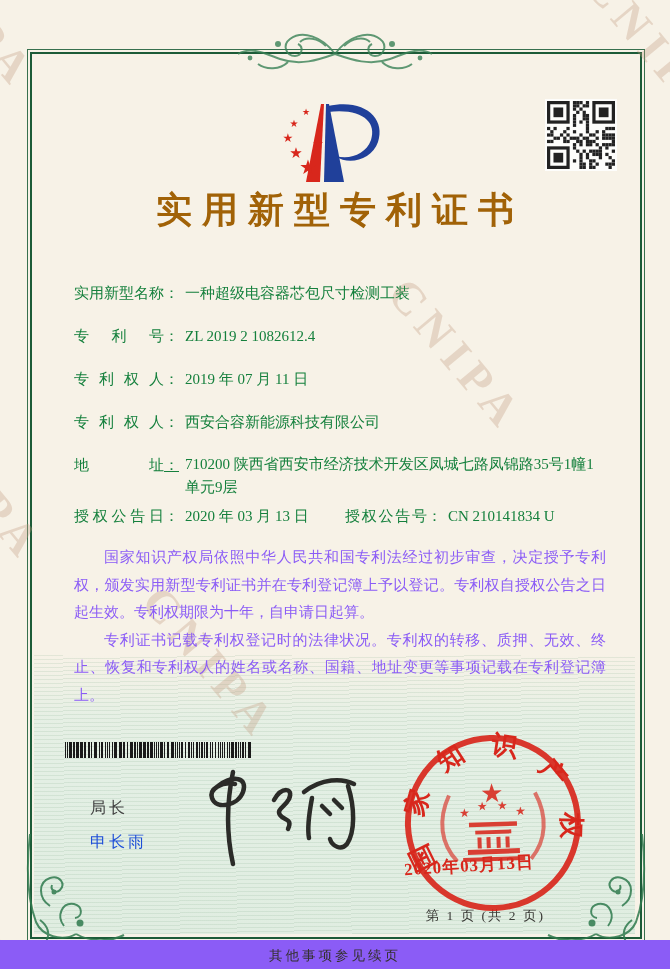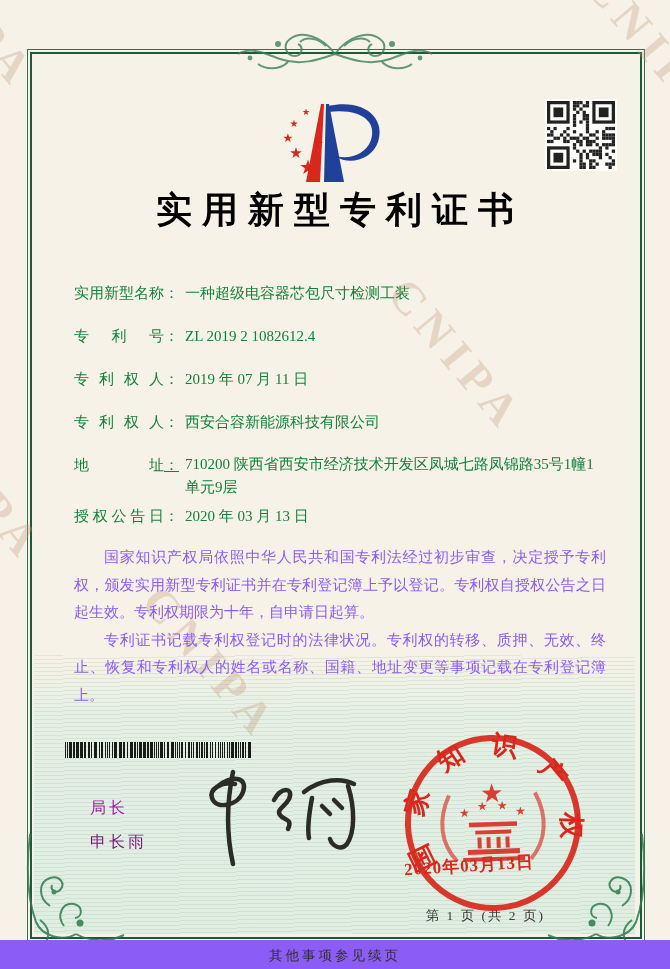--- a/index.html
+++ b/index.html
@@ -16,44 +16,44 @@
          z-index:1;}
   .green-zone{position:absolute;left:34px;top:655px;width:601px;height:279px;z-index:1;
       background:
         repeating-linear-gradient(179deg, rgba(120,165,130,0.16) 0 1px, rgba(0,0,0,0) 1px 4px),
         linear-gradient(180deg, rgba(227,239,228,0) 0%, rgba(227,239,228,0.85) 22%, #e3efe4 45%, #e0ede1 100%);}
   
   .cert-no{position:absolute;left:75px;top:98px;font-size:15px;letter-spacing:1.5px;
            color:#2e2e2e;z-index:3;}
   .title{position:absolute;left:0;top:186px;width:670px;text-align:center;
          font-size:36px;font-weight:bold;letter-spacing:10px;text-indent:10px;
-         color:#000000;z-index:3;}
+         color:#a16207;z-index:3;}
   
   .fields{position:absolute;left:74px;top:281px;width:532px;font-size:15px;
           color:#15803d;z-index:3;}
   .row{position:relative;line-height:24px;min-height:24px;margin-bottom:19px;}
   .lbl{display:inline-block;width:90px;text-align:justify;text-align-last:justify;
        vertical-align:top;}
   .colon{margin-right:6px;vertical-align:top;}
   .val{vertical-align:top;}
   .val-wrap{display:inline-block;width:418px;line-height:23px;vertical-align:top;}
   .row-addr{margin-bottom:5px;text-decoration:underline;}
   .g2{position:absolute;left:271px;top:0;}
   .g2 .lbl{width:82px;}
   
   .bodytext{position:absolute;left:74px;top:544px;width:532px;font-size:15px;
             line-height:27.5px;color:#8b5cf6;text-align:justify;z-index:3;}
   .bodytext p{margin:0;text-indent:2em;}
   
   .barcode{position:absolute;left:65px;top:742px;width:188px;height:16px;z-index:3;}
   
   .director{position:absolute;left:90px;top:798px;font-size:16px;letter-spacing:3px;
-            color:#a21caf;z-index:3;font-family:"Liberation Sans","DejaVu Sans",sans-serif;}
+            color:#404040;z-index:3;font-family:"Liberation Sans","DejaVu Sans",sans-serif;}
   .director-name{position:absolute;left:90px;top:832px;font-size:16px;letter-spacing:3px;
-            color:#701a75;z-index:3;font-family:"Liberation Sans","DejaVu Sans",sans-serif;}
+            color:#1d4ed8;z-index:3;font-family:"Liberation Sans","DejaVu Sans",sans-serif;}
   .sig{position:absolute;left:188px;top:768px;z-index:3;}
   
   .seal{position:absolute;left:398px;top:730px;z-index:5;transform:rotate(-2deg);}
   .seal-date{position:absolute;left:404px;top:853px;width:170px;font-size:17px;
              color:#d8271c;letter-spacing:1px;font-weight:bold;transform:rotate(-3.5deg);
              z-index:6;}
   
   .page-num{position:absolute;left:16px;top:907px;width:529px;text-align:right;
             font-size:13.5px;letter-spacing:2px;color:#3a3a36;z-index:3;}
   .below-strip{position:absolute;left:0;top:940px;width:670px;height:37px;
@@ -278,20 +278,23 @@
       <span class="lbl">专利权人</span><span class="colon">：</span><span class="val">2019 年 07 月 11 日</span>
     </div>
     <div class="row">
       <span class="lbl">专利权人</span><span class="colon">：</span><span class="val">西安合容新能源科技有限公司</span>
     </div>
     <div class="row row-addr">
       <span class="lbl">地址</span><span class="colon">：</span><span class="val val-wrap">710200 陕西省西安市经济技术开发区凤城七路凤锦路35号1幢1单元9层</span>
     </div>
     <div class="row">
       <span class="lbl">授权公告日</span><span class="colon">：</span><span class="val">2020 年 03 月 13 日</span>
+      <span class="g2">
+        <span class="lbl">授权公告号</span><span class="colon">：</span><span class="val">CN 210141834 U</span>
+      </span>
     </div>
   </div>
 
   <div class="bodytext">
     <p>国家知识产权局依照中华人民共和国专利法经过初步审查，决定授予专利权，颁发实用新型专利证书并在专利登记簿上予以登记。专利权自授权公告之日起生效。专利权期限为十年，自申请日起算。</p>
     <p>专利证书记载专利权登记时的法律状况。专利权的转移、质押、无效、终止、恢复和专利权人的姓名或名称、国籍、地址变更等事项记载在专利登记簿上。</p>
   </div>
 
   <svg class="barcode" width="188" height="16" viewBox="0 0 188 16">
       <rect x="0" y="0" width="1" height="16" fill="#1a1a1a"></rect>

